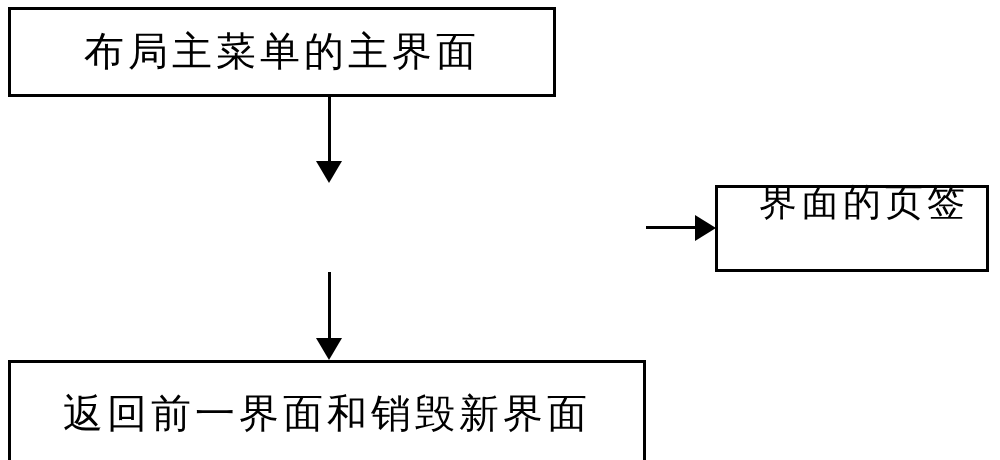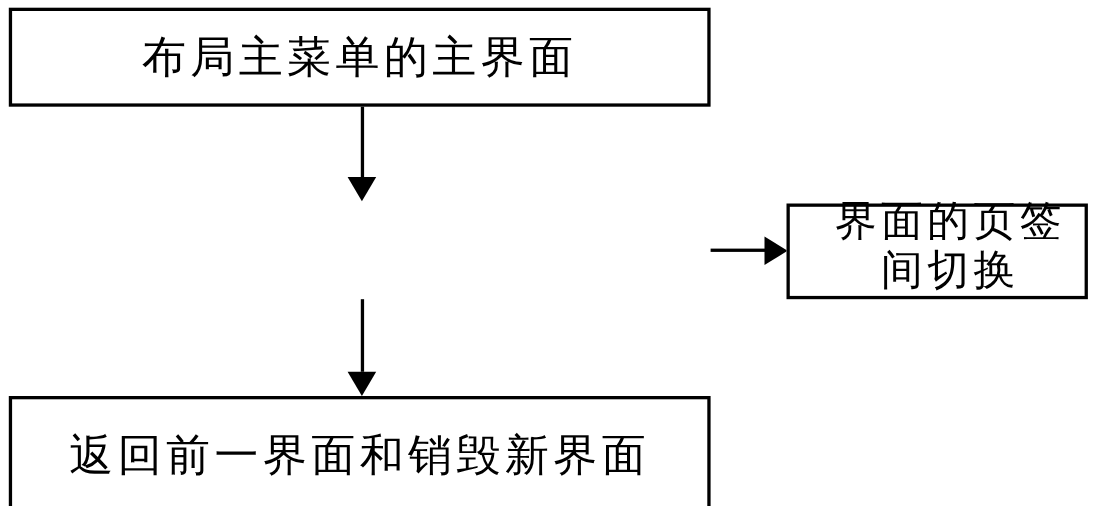--- a/index.html
+++ b/index.html
@@ -29,21 +29,21 @@
     align-items: center;
     justify-content: center;
     text-align: center;
   }
   .node-label {
     font-size: 40px;
     letter-spacing: 4px;
     line-height: 1.1;
     white-space: nowrap;
   }
-  #box-main   { left: 8px;   top: 7px;   width: 638px; height: 90px; }
+  #box-main   { left: 8px;   top: 7px;   width: 548px; height: 90px; }
   #box-new    { left: 8px;   top: 182px; width: 638px; height: 90px; }
   #box-tab    { left: 715px; top: 185px; width: 274px; height: 87px; align-items: flex-start; overflow: visible; padding-left: 24px; }
   #box-return { left: 8px;   top: 360px; width: 638px; height: 108px; }
   .tab-label {
     width: 100%;
     margin-top: -8px;
     font-size: 38px;
     letter-spacing: 4px;
     line-height: 44px;
     text-align: center;
@@ -87,21 +87,20 @@
   <div class="vstem" style="left:328px; top:97px; height:64px;"></div>
   <div class="head-down" style="left:316px; top:161px;"></div>
 
 
   <div class="hstem" style="left:646px; top:226px; width:50px;"></div>
   <div class="head-right" style="left:695px; top:215px;"></div>
 
   <div class="node" id="box-tab">
     <div class="tab-label">
       <div>界面的页签</div>
-      <div>间切换</div>
     </div>
   </div>
 
   <div class="vstem" style="left:328px; top:272px; height:66px;"></div>
   <div class="head-down" style="left:316px; top:338px;"></div>
 
   <div class="node" id="box-return">
     <div class="node-label">返回前一界面和销毁新界面</div>
   </div>
 

